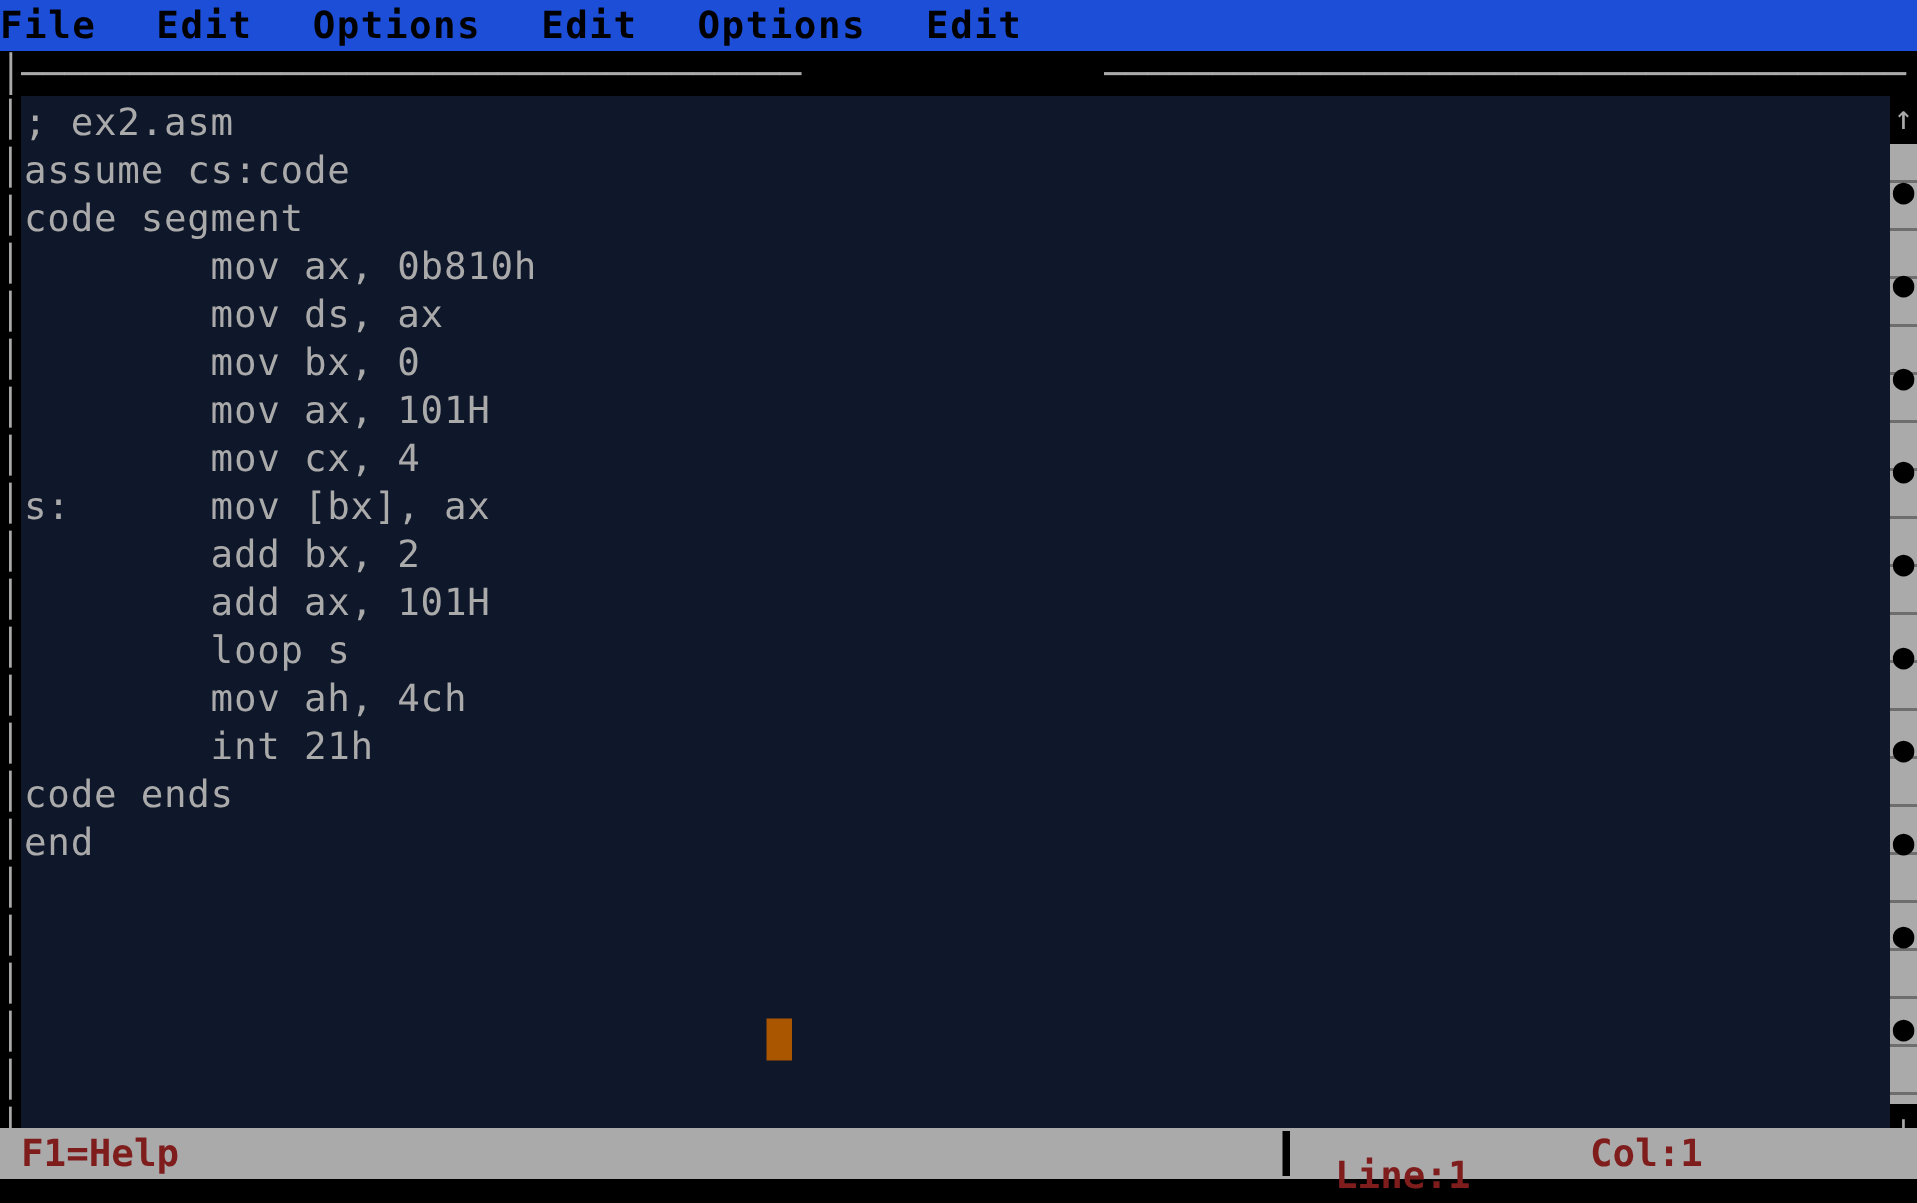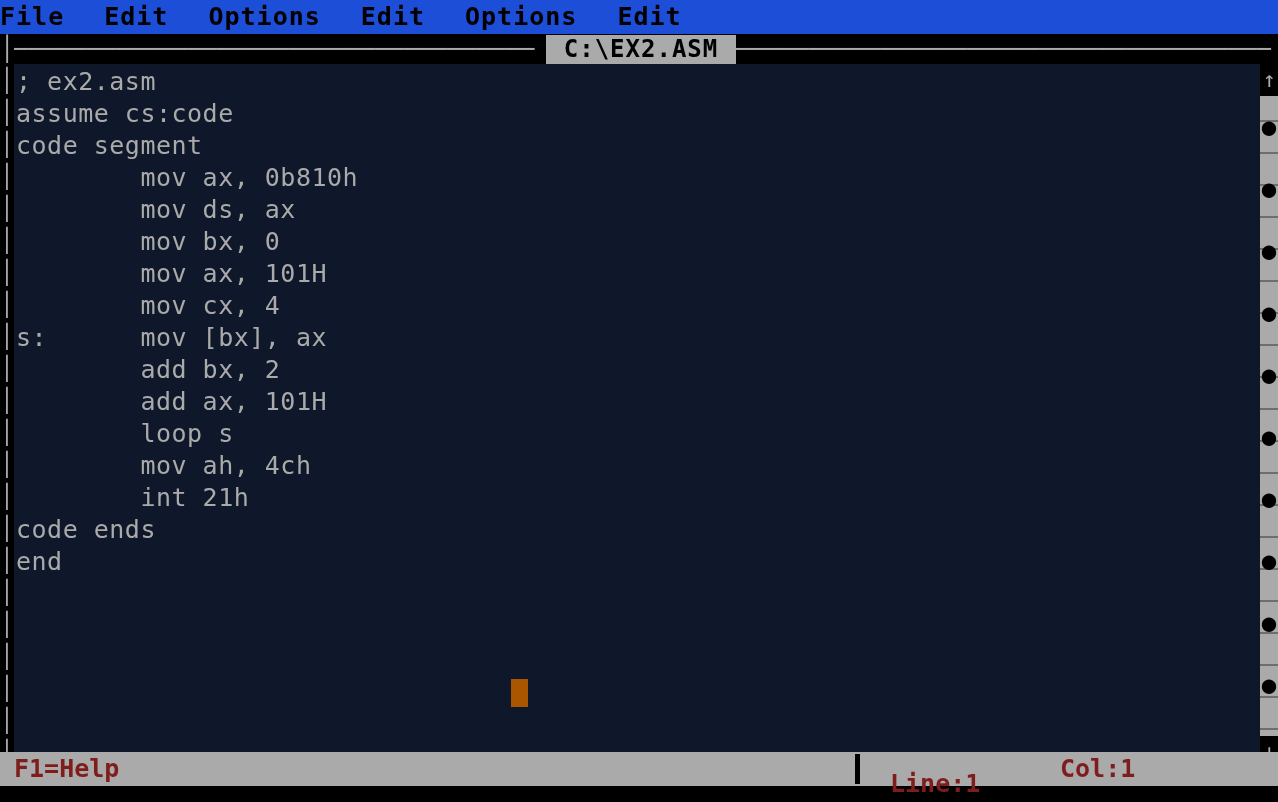--- a/index.html
+++ b/index.html
@@ -270,21 +270,20 @@
     <span class="menu-item">Edit</span>
     <span class="menu-item">Options</span>
     <span class="menu-item">Edit</span>
   </div>
 
   <div class="window">
 
     <div class="titlebar">
       <div class="title-corner">│</div>
       <div class="title-dash-left">────────────────────────────────────</div>
-      <div class="title-label">C:\EX2.ASM</div>
       <div class="title-dash-right">─────────────────────────────────────</div>
     </div>
 
     <div class="left-border">│
 │
 │
 │
 │
 │
 │

